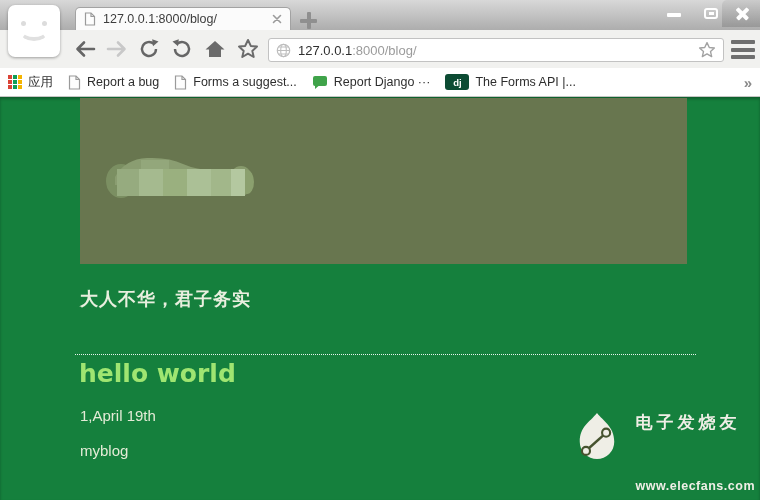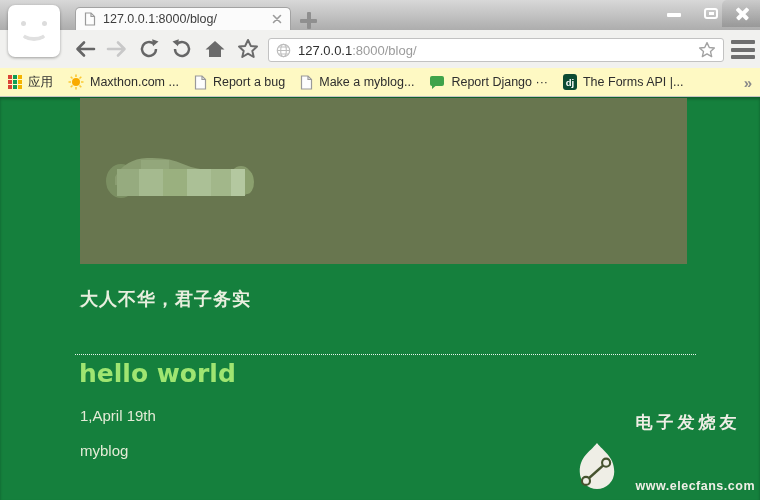--- a/index.html
+++ b/index.html
@@ -45,44 +45,44 @@
   .nav { position:absolute; top:7px; width:26px; height:24px; display:flex; align-items:center; justify-content:center; }
   .urlbar { position:absolute; left:268px; top:8px; width:456px; height:24px; background:#fff;
             border:1px solid #c2c2c2; border-radius:3px; display:flex; align-items:center; padding:0 7px; }
   .url-text { font-size:13px; margin-left:7px; flex:1; white-space:nowrap; overflow:hidden; }
   .host { color:#2f2f2f; } .path { color:#9b9b9b; }
   .menu { position:absolute; left:731px; top:40px; width:24px; height:19px;
           display:flex; flex-direction:column; justify-content:space-between; z-index:3; }
   .menu i { height:4px; background:#6f6f6f; border-radius:1px; }
 
   
-  .bookmarks { position:absolute; left:0; top:68px; width:760px; height:29px; background:#fef9c3;
+  .bookmarks { position:absolute; left:0; top:68px; width:760px; height:29px; background:#ffffff;
                border-bottom:1px solid #c6c6c4; display:flex; align-items:center; padding:0 8px; }
   .bm { display:flex; align-items:center; gap:6px; margin-right:15px; font-size:12.5px; color:#2e2e2e; white-space:nowrap; }
   .bm-overflow { margin-left:auto; color:#8a8a8a; font-size:15px; font-weight:bold; margin-right:0; }
   .grid3 { display:grid; grid-template-columns:repeat(3,4px); grid-auto-rows:4px; gap:1px; }
   .c-r { background:#db4437; } .c-g { background:#0f9d58; } .c-y { background:#f4b400; }
-  .dj-icon { width:14px; height:16px; background:#0c4b33; border-radius:3px; color:#fff;
+  .dj-icon { width:24px; height:16px; background:#0c4b33; border-radius:3px; color:#fff;
              font-size:9.5px; font-weight:bold; display:flex; align-items:center; justify-content:center; }
 
   
   .content { position:absolute; left:0; top:97px; width:760px; height:403px; background:#15803d;
              box-shadow:inset 0 2px 3px rgba(0,0,0,0.28); }
   .headerbox { position:absolute; left:80px; top:1px; width:607px; height:166px; background:#68764f; }
   .logo-blur { position:absolute; left:25px; top:53px; }
   .motto { position:absolute; left:80px; top:190px; font-size:18px; font-weight:600;
            color:#e9efdf; letter-spacing:1px; }
   .sep { position:absolute; left:75px; top:257px; width:621px; height:0;
          border-top:1px dotted rgba(255,255,255,0.9); }
   .post-title { position:absolute; left:79px; top:262px; font-size:25px; font-weight:bold;
                 color:#9fe571; font-family:"DejaVu Sans", sans-serif; }
   .post-date { position:absolute; left:80px; top:310px; font-size:15px; color:#e4ebd7; }
   .post-body { position:absolute; left:80px; top:345px; font-size:15px; color:#e4ebd7;text-align:right; }
 
-  .watermark { position:absolute; right:5px; bottom:7px; display:flex; align-items:flex-end; gap:16px; color:#efeee6; }
+  .watermark { position:absolute; right:5px; bottom:7px; display:flex; align-items:flex-start; gap:16px; color:#efeee6; }
   .wm-text { display:flex; flex-direction:column; gap:2px; align-items:flex-start; }
   .wm-name { font-size:17px; font-weight:bold; letter-spacing:4px; }
   .wm-url { font-size:12.5px; font-weight:bold; letter-spacing:0.5px;margin-top:43px; }
 </style>
 </head>
 <body>
 
 <div class="screen">
 
   <div class="titlebar">
@@ -190,41 +190,32 @@
         <i class="c-r"></i>
           <i class="c-g"></i>
           <i class="c-y"></i>
         <i class="c-r"></i>
           <i class="c-g"></i>
           <i class="c-y"></i>
       </span>
       <span>应用</span>
     </div>
     <div class="bm">
-      <svg width="16" height="16" viewBox="0 0 16 16">
-        <g stroke="#fcc934" stroke-width="1.6">
-          <path d="M8 0.5 V3 M8 13 V15.5 M0.5 8 H3 M13 8 H15.5 M2.7 2.7 L4.5 4.5 M11.5 11.5 L13.3 13.3 M13.3 2.7 L11.5 4.5 M4.5 11.5 L2.7 13.3"></path>
-        </g>
-        <circle cx="8" cy="8" r="4" fill="#f9ab00"></circle>
-      </svg>
-      <span>Maxthon.com ...</span>
-    </div>
-    <div class="bm">
       <svg width="13" height="15" viewBox="0 0 13 15">
         <path d="M1.5 1 H8 L11.5 4.5 V14 H1.5 Z" fill="#fdfdfd" stroke="#9a9a9a" stroke-width="1.2"></path>
         <path d="M8 1 V4.5 H11.5" fill="none" stroke="#9a9a9a" stroke-width="1.2"></path>
       </svg>
       <span>Report a bug</span>
     </div>
     <div class="bm">
       <svg width="13" height="15" viewBox="0 0 13 15">
         <path d="M1.5 1 H8 L11.5 4.5 V14 H1.5 Z" fill="#fdfdfd" stroke="#9a9a9a" stroke-width="1.2"></path>
         <path d="M8 1 V4.5 H11.5" fill="none" stroke="#9a9a9a" stroke-width="1.2"></path>
       </svg>
-      <span>Make a myblog...</span>
+      <span>Forms a suggest...</span>
     </div>
     <div class="bm">
       <svg width="16" height="15" viewBox="0 0 16 15">
         <path d="M1 3 a2 2 0 0 1 2-2 h10 a2 2 0 0 1 2 2 v6 a2 2 0 0 1 -2 2 h-6.5 l-3.5 3 v-3 a2 2 0 0 1 -2-2 Z" fill="#3fa34a"></path>
       </svg>
       <span>Report Django ···</span>
     </div>
     <div class="bm">
       <span class="dj-icon">dj</span>
       <span>The Forms API |...</span>

